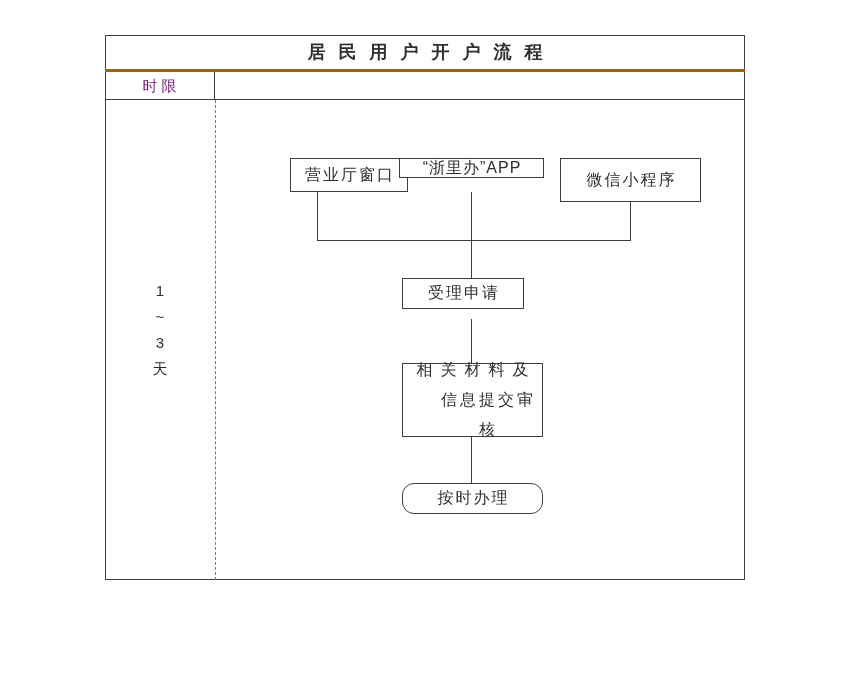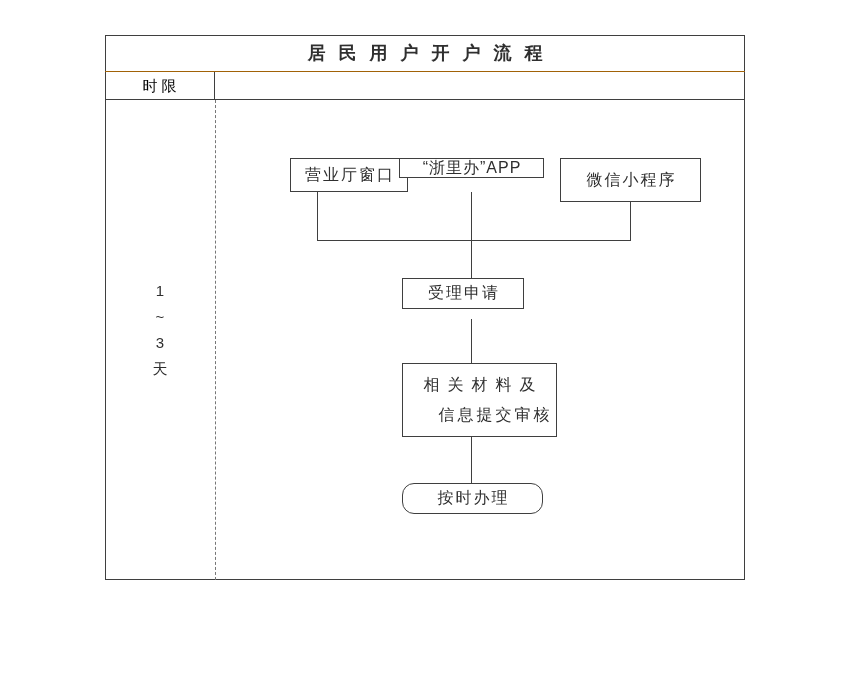--- a/index.html
+++ b/index.html
@@ -27,21 +27,21 @@
     box-sizing: border-box;
     background: #ffffff;
   }
   
   .title-row {
     position: absolute;
     left: 105px;
     top: 35px;
     width: 640px;
     height: 37px;
-    border-bottom: 1px solid #a16207;
+    border-bottom: 3px solid #a16207;
     box-sizing: border-box;
     display: flex;
     align-items: center;
     justify-content: center;
   }
   .title-text {
     font-size: 18px;
     font-weight: bold;
     letter-spacing: 13px;
     padding-left: 13px; 
@@ -61,21 +61,21 @@
     position: absolute;
     top: 0;
     height: 28px;
     display: flex;
     align-items: center;
     justify-content: center;
     font-size: 15px;
     letter-spacing: 4px;
     padding-left: 4px;
     box-sizing: border-box;
-    color: #000000;
+    color: #701a75;
   }
   .header-cell.time    { left: 0; width: 110px; border-right: 1px solid #3f3f3f; }
   .header-cell.process { left: 110px; width: 530px; }
   
   .col-divider {
     position: absolute;
     left: 215px;
     top: 100px;
     width: 0;
     height: 480px;
@@ -108,21 +108,21 @@
     letter-spacing: 2px;
     padding-left: 2px;
     color: #2f2f2f;
     z-index: 2;
     text-align: center;
   }
   .node.channel-1 { left: 250px; top: 158px; width: 118px; height: 34px; margin-left: 40px; }
   .node.channel-2 { left: 399px; top: 158px; width: 145px; height: 20px; letter-spacing: 1px; padding-left: 1px; }
   .node.channel-3 { left: 560px; top: 158px; width: 141px; height: 44px; }
   .node.accept    { left: 402px; top: 278px; width: 122px; height: 31px; }
-  .node.review    { left: 402px; top: 363px; width: 155px; height: 74px; flex-direction: column; padding: 0; letter-spacing: 0; }
+  .node.review    { left: 402px; top: 363px; width: 141px; height: 74px; flex-direction: column; padding: 0; letter-spacing: 0; }
   .node.process   { left: 402px; top: 483px; width: 141px; height: 31px; border-radius: 12px; }
   .review-line-1 { font-size: 16px; line-height: 30px; letter-spacing: 8px; padding-left: 8px; }
   .review-line-2 { font-size: 16px; line-height: 30px; letter-spacing: 3px; padding-left: 3px; margin-left: 29px; }
   
   .conn {
     position: absolute;
     background: #3f3f3f;
     z-index: 1;
   }
   .conn.v1 { left: 317px; top: 192px; width: 1px; height: 48px; }

